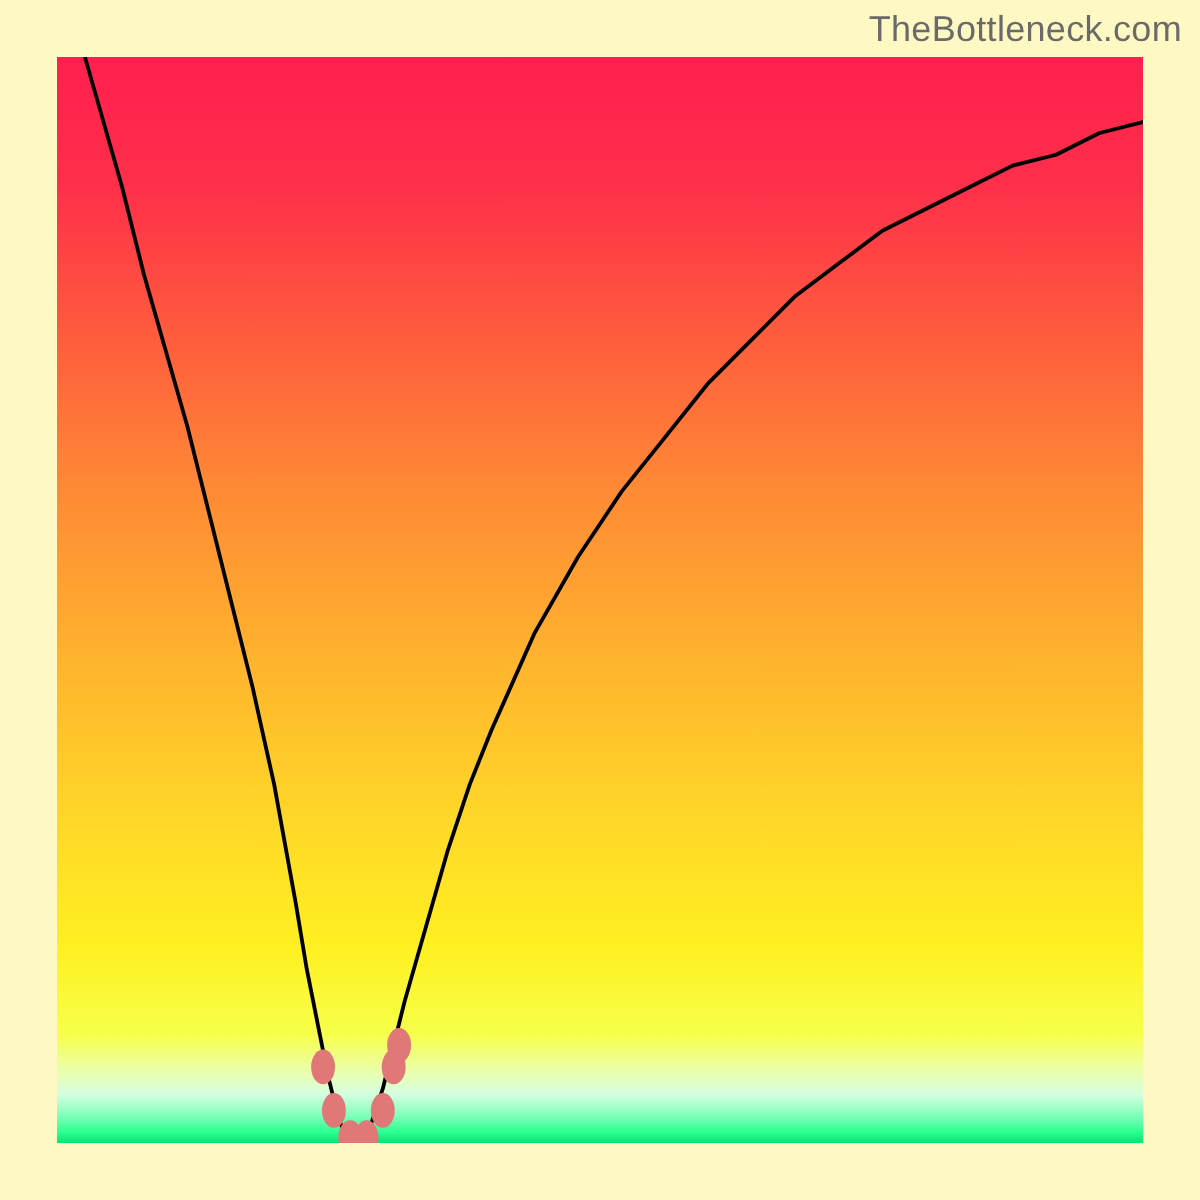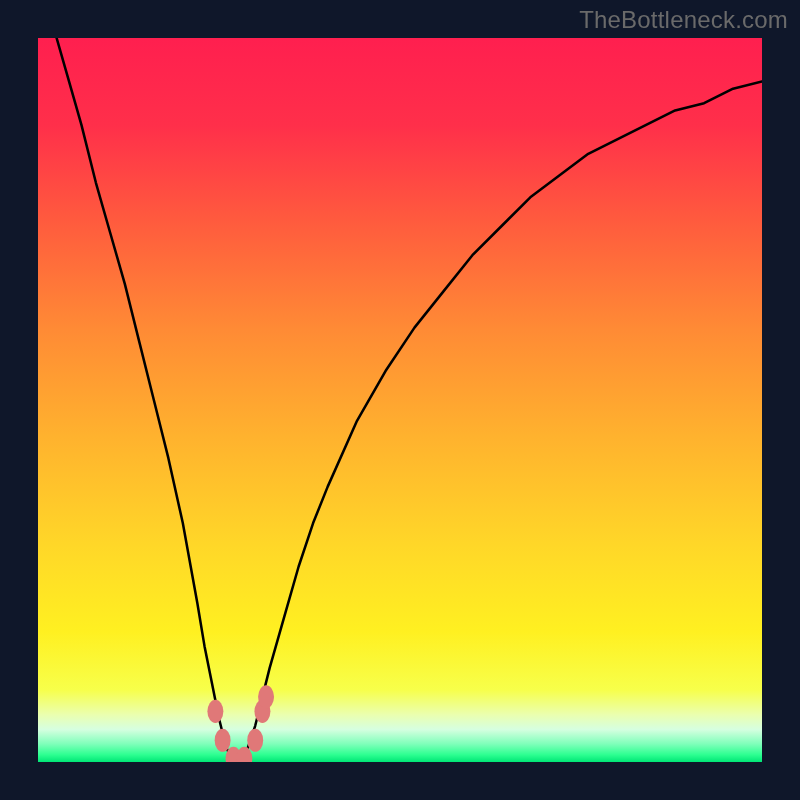--- a/index.html
+++ b/index.html
@@ -10,21 +10,21 @@
     overflow: hidden;
     background: #000;
     font-family: Arial, Helvetica, sans-serif;
   }
   .frame {
     position: absolute;
     left: 0;
     top: 0;
     width: 800px;
     height: 800px;
-    background: #0f172a;
+    background: #fef9c3;
   }
   .plot {
     position: absolute;
     left: 38px;
     top: 38px;
     width: 724px;
     height: 724px;
     overflow: hidden;
   }
   .gradient {

